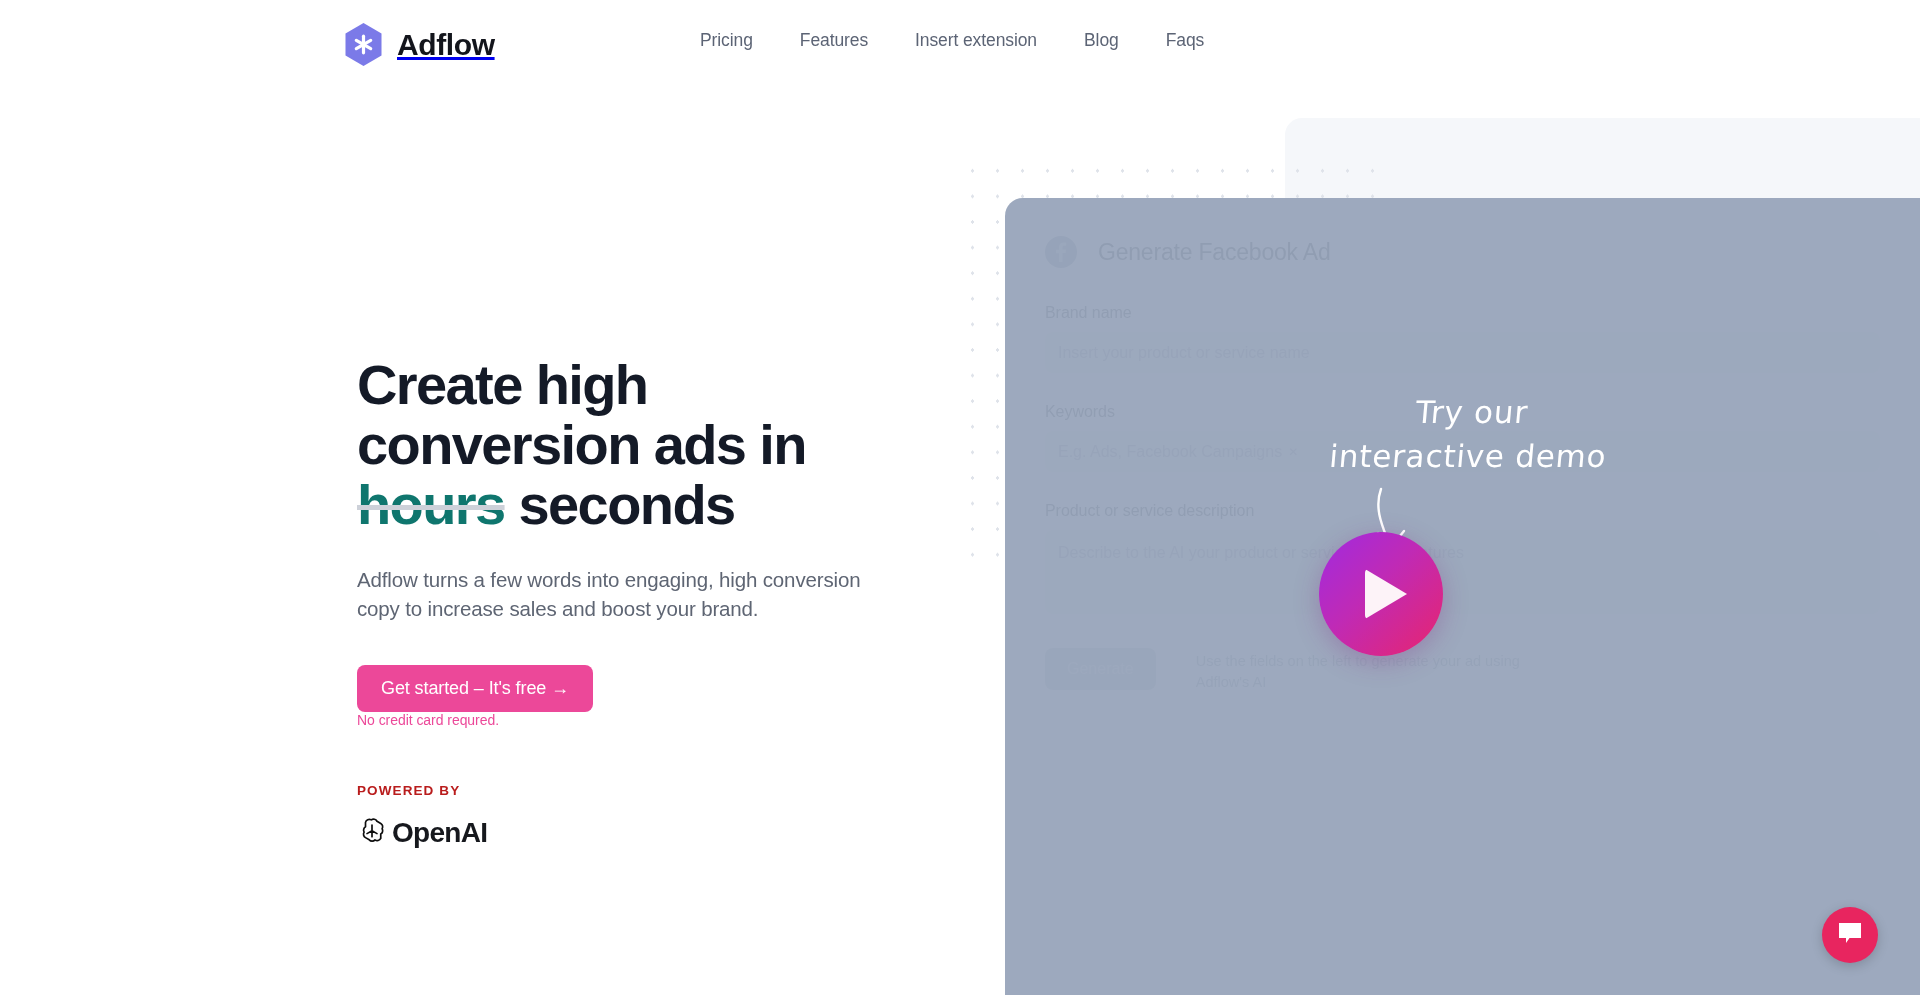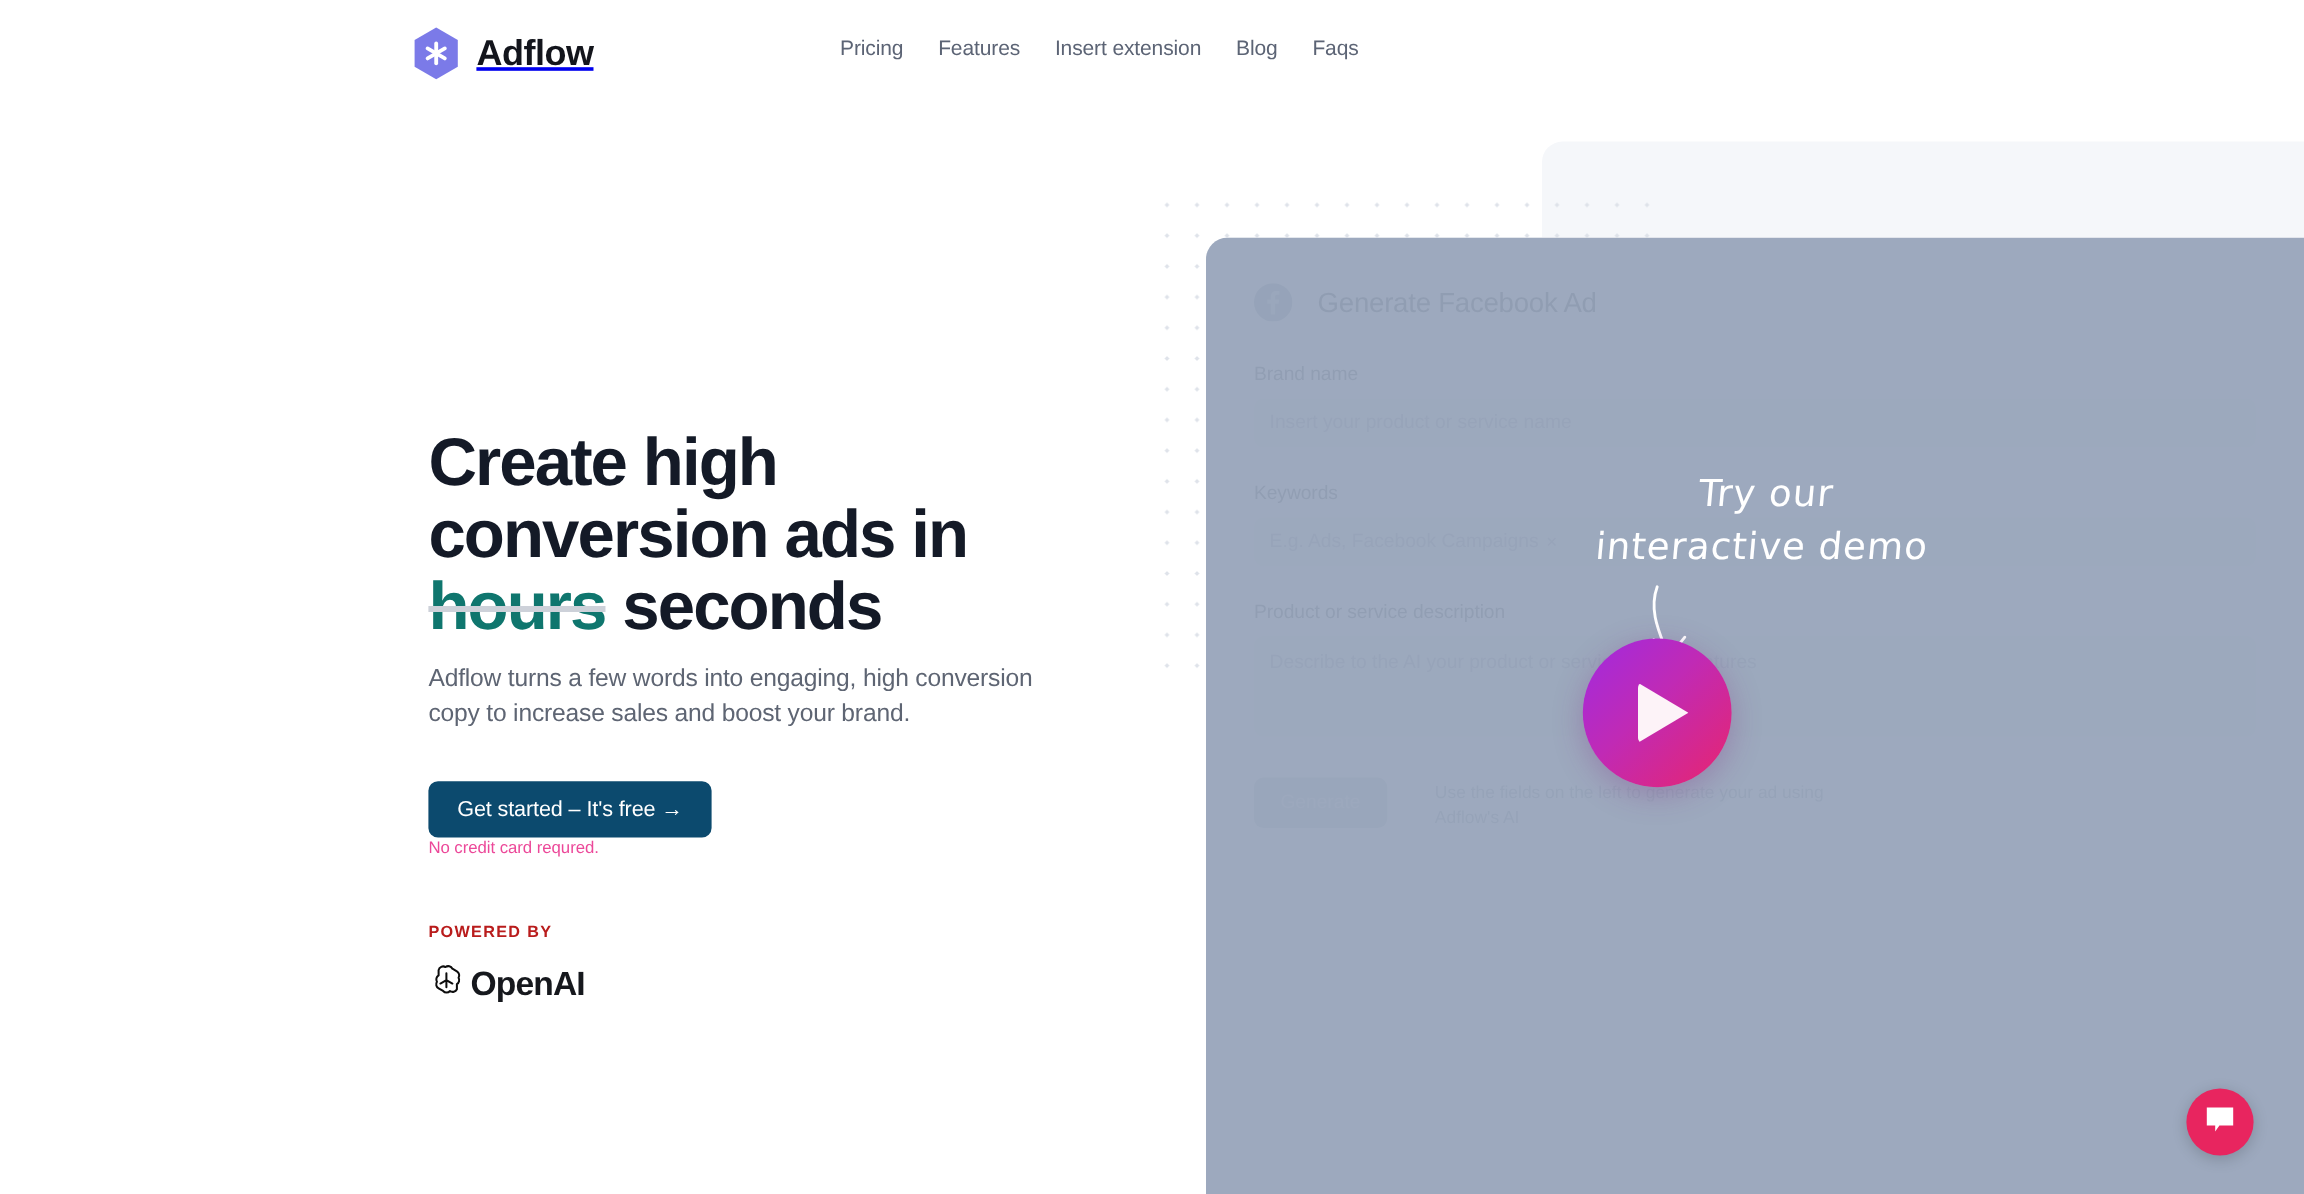--- a/index.html
+++ b/index.html
@@ -16,21 +16,21 @@
   .header {
     position: absolute; top: 0; left: 0;
     width: 1920px; height: 88px;
     display: flex; align-items: center;
     background: #fff; z-index: 60;
   }
   .brand { position: absolute; left: 343px; top: 22px; display: flex; align-items: center; gap: 13px; }
   .brand-mark { width: 41px; height: 45px; position: relative; display: block; }
   .brand-name { font-size: 30px; font-weight: 700; color: #13151c; letter-spacing: -0.4px; }
 
-  .nav { position: absolute; left: 700px; top: 30px; display: flex; align-items: center; gap: 29px; }
+  .nav { position: absolute; left: 700px; top: 30px; display: flex; align-items: center; gap: 47px; }
   .nav a {
     font-size: 17.5px; color: #5c6475; text-decoration: none;
     letter-spacing: -0.1px; white-space: nowrap;
   }
   .auth { position: absolute; right: 320px; top: 24px; display: flex; align-items: center; gap: 25px; }
   .signin { font-size: 17.5px; color: #41464f; text-decoration: none; white-space: nowrap; }
   .btn-header {
     background: #4b45d6; color: #fff; border: none;
     font-size: 17px; font-family: inherit;
     padding: 0 22px; height: 43px; border-radius: 7px;
@@ -41,26 +41,26 @@
   .hero-left { position: absolute; left: 357px; top: 355px; width: 560px; }
   h1.headline {
     font-size: 56px; line-height: 60px; font-weight: 700;
     color: #141a27; letter-spacing: -1.6px;
   }
   .strike {
     color: #0f766e; text-decoration: line-through;
     text-decoration-thickness: 5px; text-decoration-color: #cdd1d9;
   }
   .sub {
-    margin-top: 17px; width: 510px;
+    margin-top: 31px; width: 510px;
     font-size: 20.5px; line-height: 28.5px; color: #5e6573; letter-spacing: -0.15px;
   }
   .btn-cta {
     margin-top: 42px;
-    display: inline-block; background: #0c4a6e; color: #fff;
+    display: inline-block; background: #ec4899; color: #fff;
     border: none; font-family: inherit; font-size: 18px;
     padding: 0 24px; height: 47px; line-height: 47px; border-radius: 8px;
     cursor: pointer; letter-spacing: -0.1px;
   }
   .nocard { font-size: 14px; color: #ec4899; letter-spacing: -0.05px; }
   .powered-label {
     margin-top: 55px; font-size: 13.5px; font-weight: 700;
     letter-spacing: 1.1px; color: #b91c1c;
   }
   .openai { margin-top: 18px; display: flex; align-items: center; gap: 5px; }

